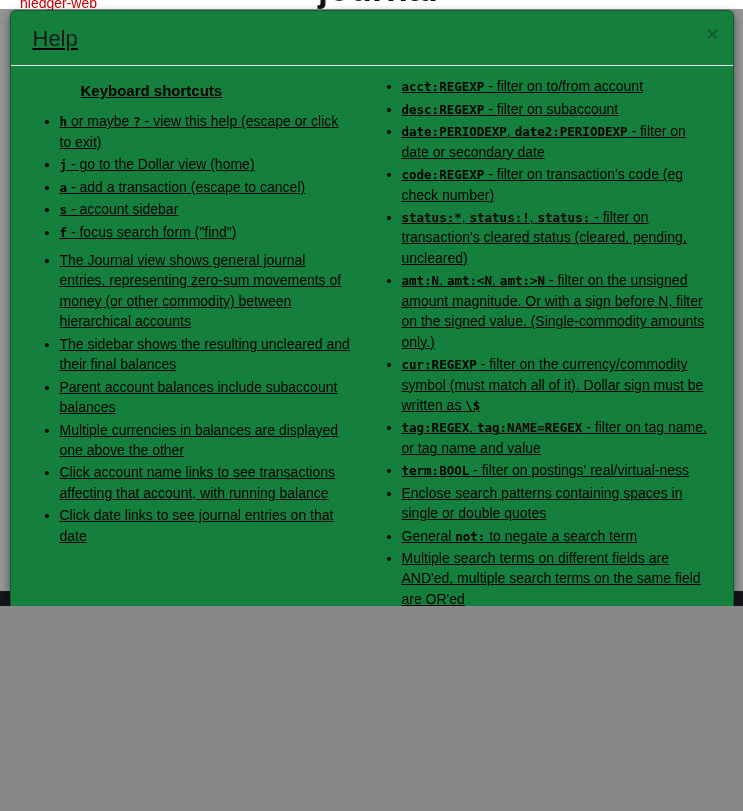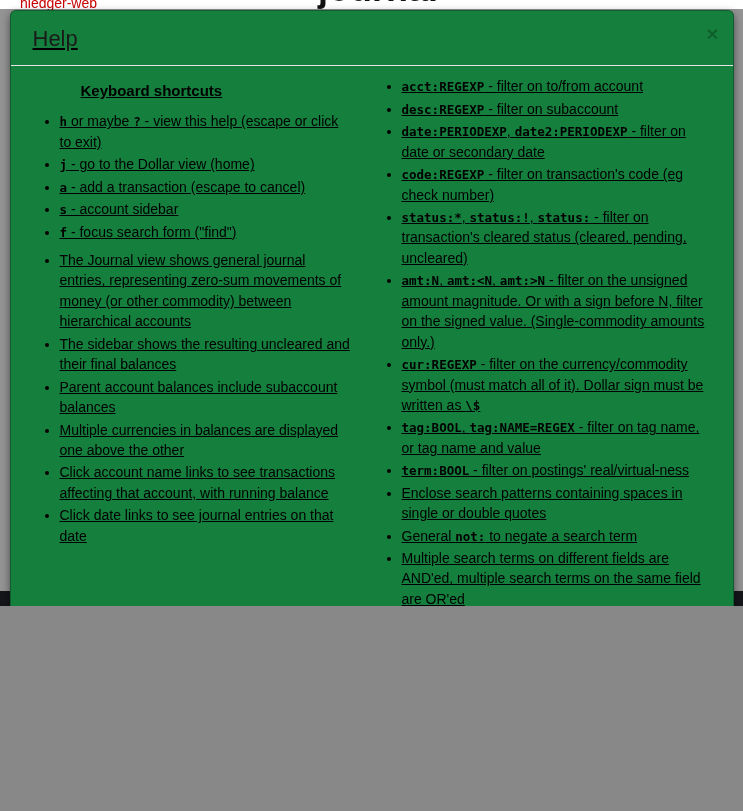--- a/index.html
+++ b/index.html
@@ -73,21 +73,21 @@
         </div>
       <div class="col col-right">
           <ul class="help-list">
             <li><span class="code">acct:REGEXP</span><span class="text"> - filter on to/from account</span></li>
             <li><span class="code">desc:REGEXP</span><span class="text"> - filter on subaccount</span></li>
             <li><span class="code">date:PERIODEXP</span><span class="text">, </span><span class="code">date2:PERIODEXP</span><span class="text"> - filter on date or secondary date</span></li>
             <li><span class="code">code:REGEXP</span><span class="text"> - filter on transaction's code (eg check number)</span></li>
             <li><span class="code">status:*</span><span class="text">, </span><span class="code">status:!</span><span class="text">, </span><span class="code">status:</span><span class="text"> - filter on transaction's cleared status (cleared, pending, uncleared)</span></li>
             <li><span class="code">amt:N</span><span class="text">, </span><span class="code">amt:&lt;N</span><span class="text">, </span><span class="code">amt:&gt;N</span><span class="text"> - filter on the unsigned amount magnitude. Or with a sign before N, filter on the signed value. (Single-commodity amounts only.)</span></li>
             <li><span class="code">cur:REGEXP</span><span class="text"> - filter on the currency/commodity symbol (must match all of it). Dollar sign must be written as </span><span class="code">\$</span></li>
-            <li><span class="code">tag:BOOL</span><span class="text">, </span><span class="code">tag:NAME=REGEX</span><span class="text"> - filter on tag name, or tag name and value</span></li>
+            <li><span class="code">tag:REGEX</span><span class="text">, </span><span class="code">tag:NAME=REGEX</span><span class="text"> - filter on tag name, or tag name and value</span></li>
             <li><span class="code">term:BOOL</span><span class="text"> - filter on postings' real/virtual-ness</span></li>
             <li><span class="text">Enclose search patterns containing spaces in single or double quotes</span></li>
             <li><span class="text">General </span><span class="code">not:</span><span class="text"> to negate a search term</span></li>
             <li><span class="text">Multiple search terms on different fields are AND'ed, multiple search terms on the same field are OR'ed</span></li>
             <li><span class="text">These search terms also work with command-line hledger</span></li>
           </ul>
         </div>
     </div>
   </div>
 

